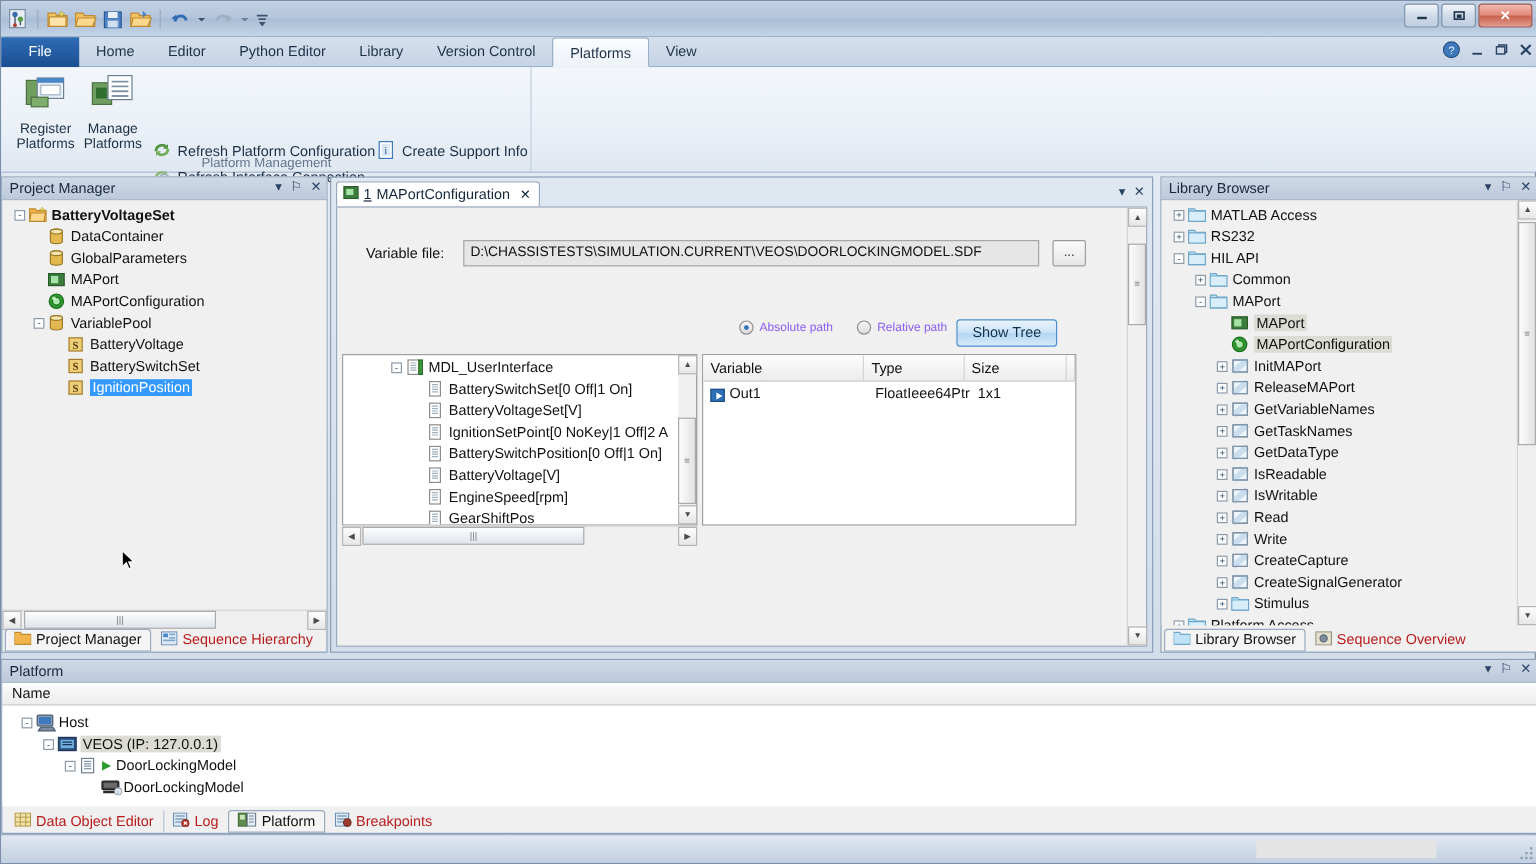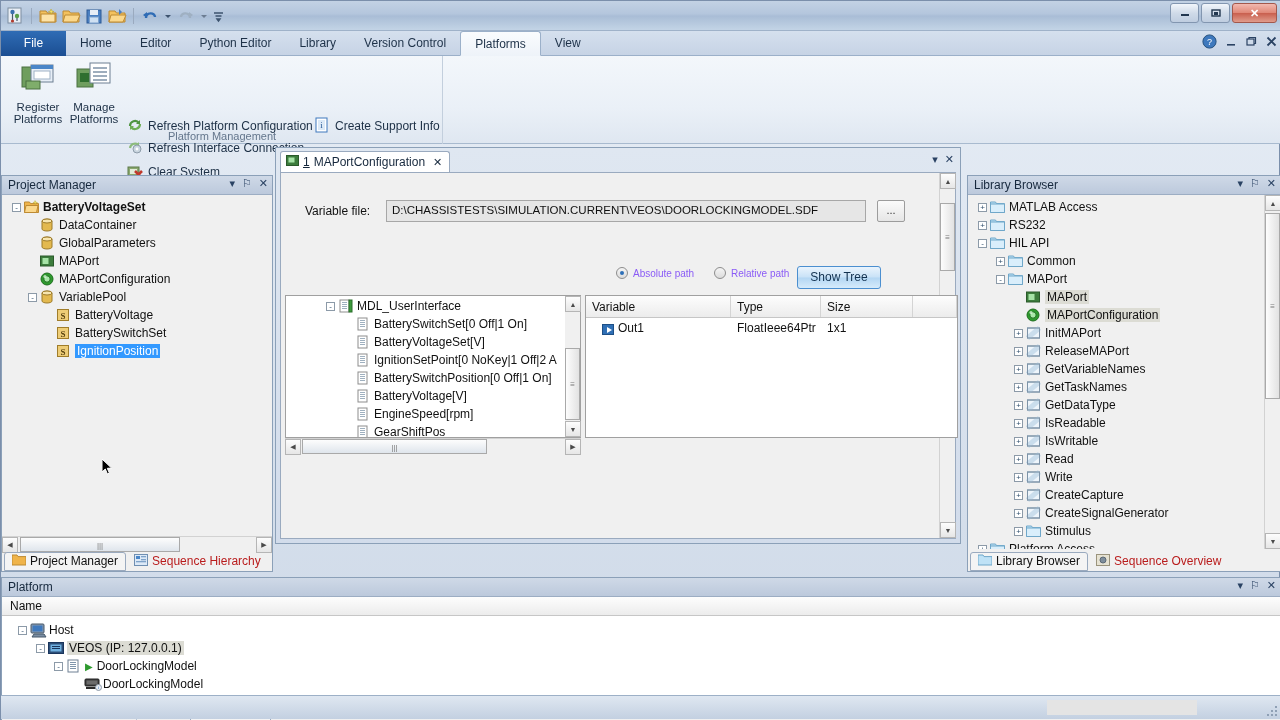--- a/index.html
+++ b/index.html
@@ -80,21 +80,21 @@
   .smallrow {
     position: absolute; height: 20px; display: flex; align-items: center; gap: 5px;
     font-size: 12px; color: #1c2f45; white-space: nowrap;
   }
   .grp-title {
     position: absolute; bottom: 2px; left: 0; width: 442px; text-align: center;
     font-size: 11px; color: #64768c;
   }
 
   
-  .panel { position: absolute; background: #f0f0f0; border: 1px solid #8ba0b8; margin-top: 28px; }
+  .panel { position: absolute; background: #f0f0f0; border: 1px solid #8ba0b8; }
   .panel-head {
     height: 19px; background: linear-gradient(180deg,#cfd9e7,#bcc9dc);
     border-bottom: 1px solid #9cadc3; position: relative;
     font-size: 12px; color: #16283d; padding: 2px 0 0 6px;
   }
   .panel-head .hbtns { position: absolute; right: 4px; top: 1px; display: flex; gap: 7px; color: #2a4263; font-size: 11px; }
 
   
   .tree { font-size: 12px; color: #111; padding: 3px 0 0 4px; user-select: none; }
   .tnode { display: flex; align-items: center; height: 18px; white-space: nowrap; }
@@ -152,21 +152,21 @@
   #showtree-btn {
     position:absolute; left:516px; top:93px; width:84px; height:23px;
     background: linear-gradient(180deg,#eaf4fd,#c9e2f7 48%,#b3d6f3 52%,#d6ebfb);
     border:1px solid #4b8fd0; border-radius:3px; font-size:12px; color:#12314f;
     text-align:center; line-height:21px;
   }
 
   
   #pane-tree { position:absolute; left:4px; top:122px; width:296px; height:143px;
       background:#fff; border:1px solid #a0a0a0; overflow:hidden; }
-  #pane-grid { position:absolute; left:304px; top:122px; width:373px; height:143px;
+  #pane-grid { position:absolute; left:304px; top:122px; width:312px; height:143px;
       background:#fff; border:1px solid #a0a0a0; overflow:hidden; }
   .grid-head { height:22px; background:linear-gradient(180deg,#fdfdfd,#ececec); border-bottom:1px solid #c6c6c6; display:flex; }
   .grid-head div { border-right:1px solid #d4d4d4; padding:4px 0 0 6px; font-size:12px; color:#111; }
   .grid-row { height:20px; display:flex; align-items:center; font-size:12px; color:#111; }
 
   
   #platform { left:0; top:548px; width:1280px; height:146px; }
   #pf-colhead { height:19px; background:linear-gradient(180deg,#fdfdfd,#ececec); border-bottom:1px solid #c6c6c6; padding:2px 0 0 8px; font-size:12px; color:#111; }
 
   
@@ -650,21 +650,21 @@
       </div>
 
       <div id="pane-grid">
         <div class="grid-head">
           <div style="width:145px">Variable</div>
           <div style="width:90px">Type</div>
           <div style="width:92px">Size</div>
           <div style="flex:1"></div>
         </div>
         <div class="grid-row">
-          <div style="width:145px; display:flex; align-items:center; padding-left:16px;">
+          <div style="width:145px; display:flex; align-items:center; padding-left:6px;">
             <span class="ticon ic-out"></span>
             <span>Out1</span>
           </div>
           <div style="width:90px; padding-left:6px">FloatIeee64Ptr</div>
           <div style="width:92px; padding-left:6px">1x1</div>
         </div>
       </div>
     </div>
   </div>
 

